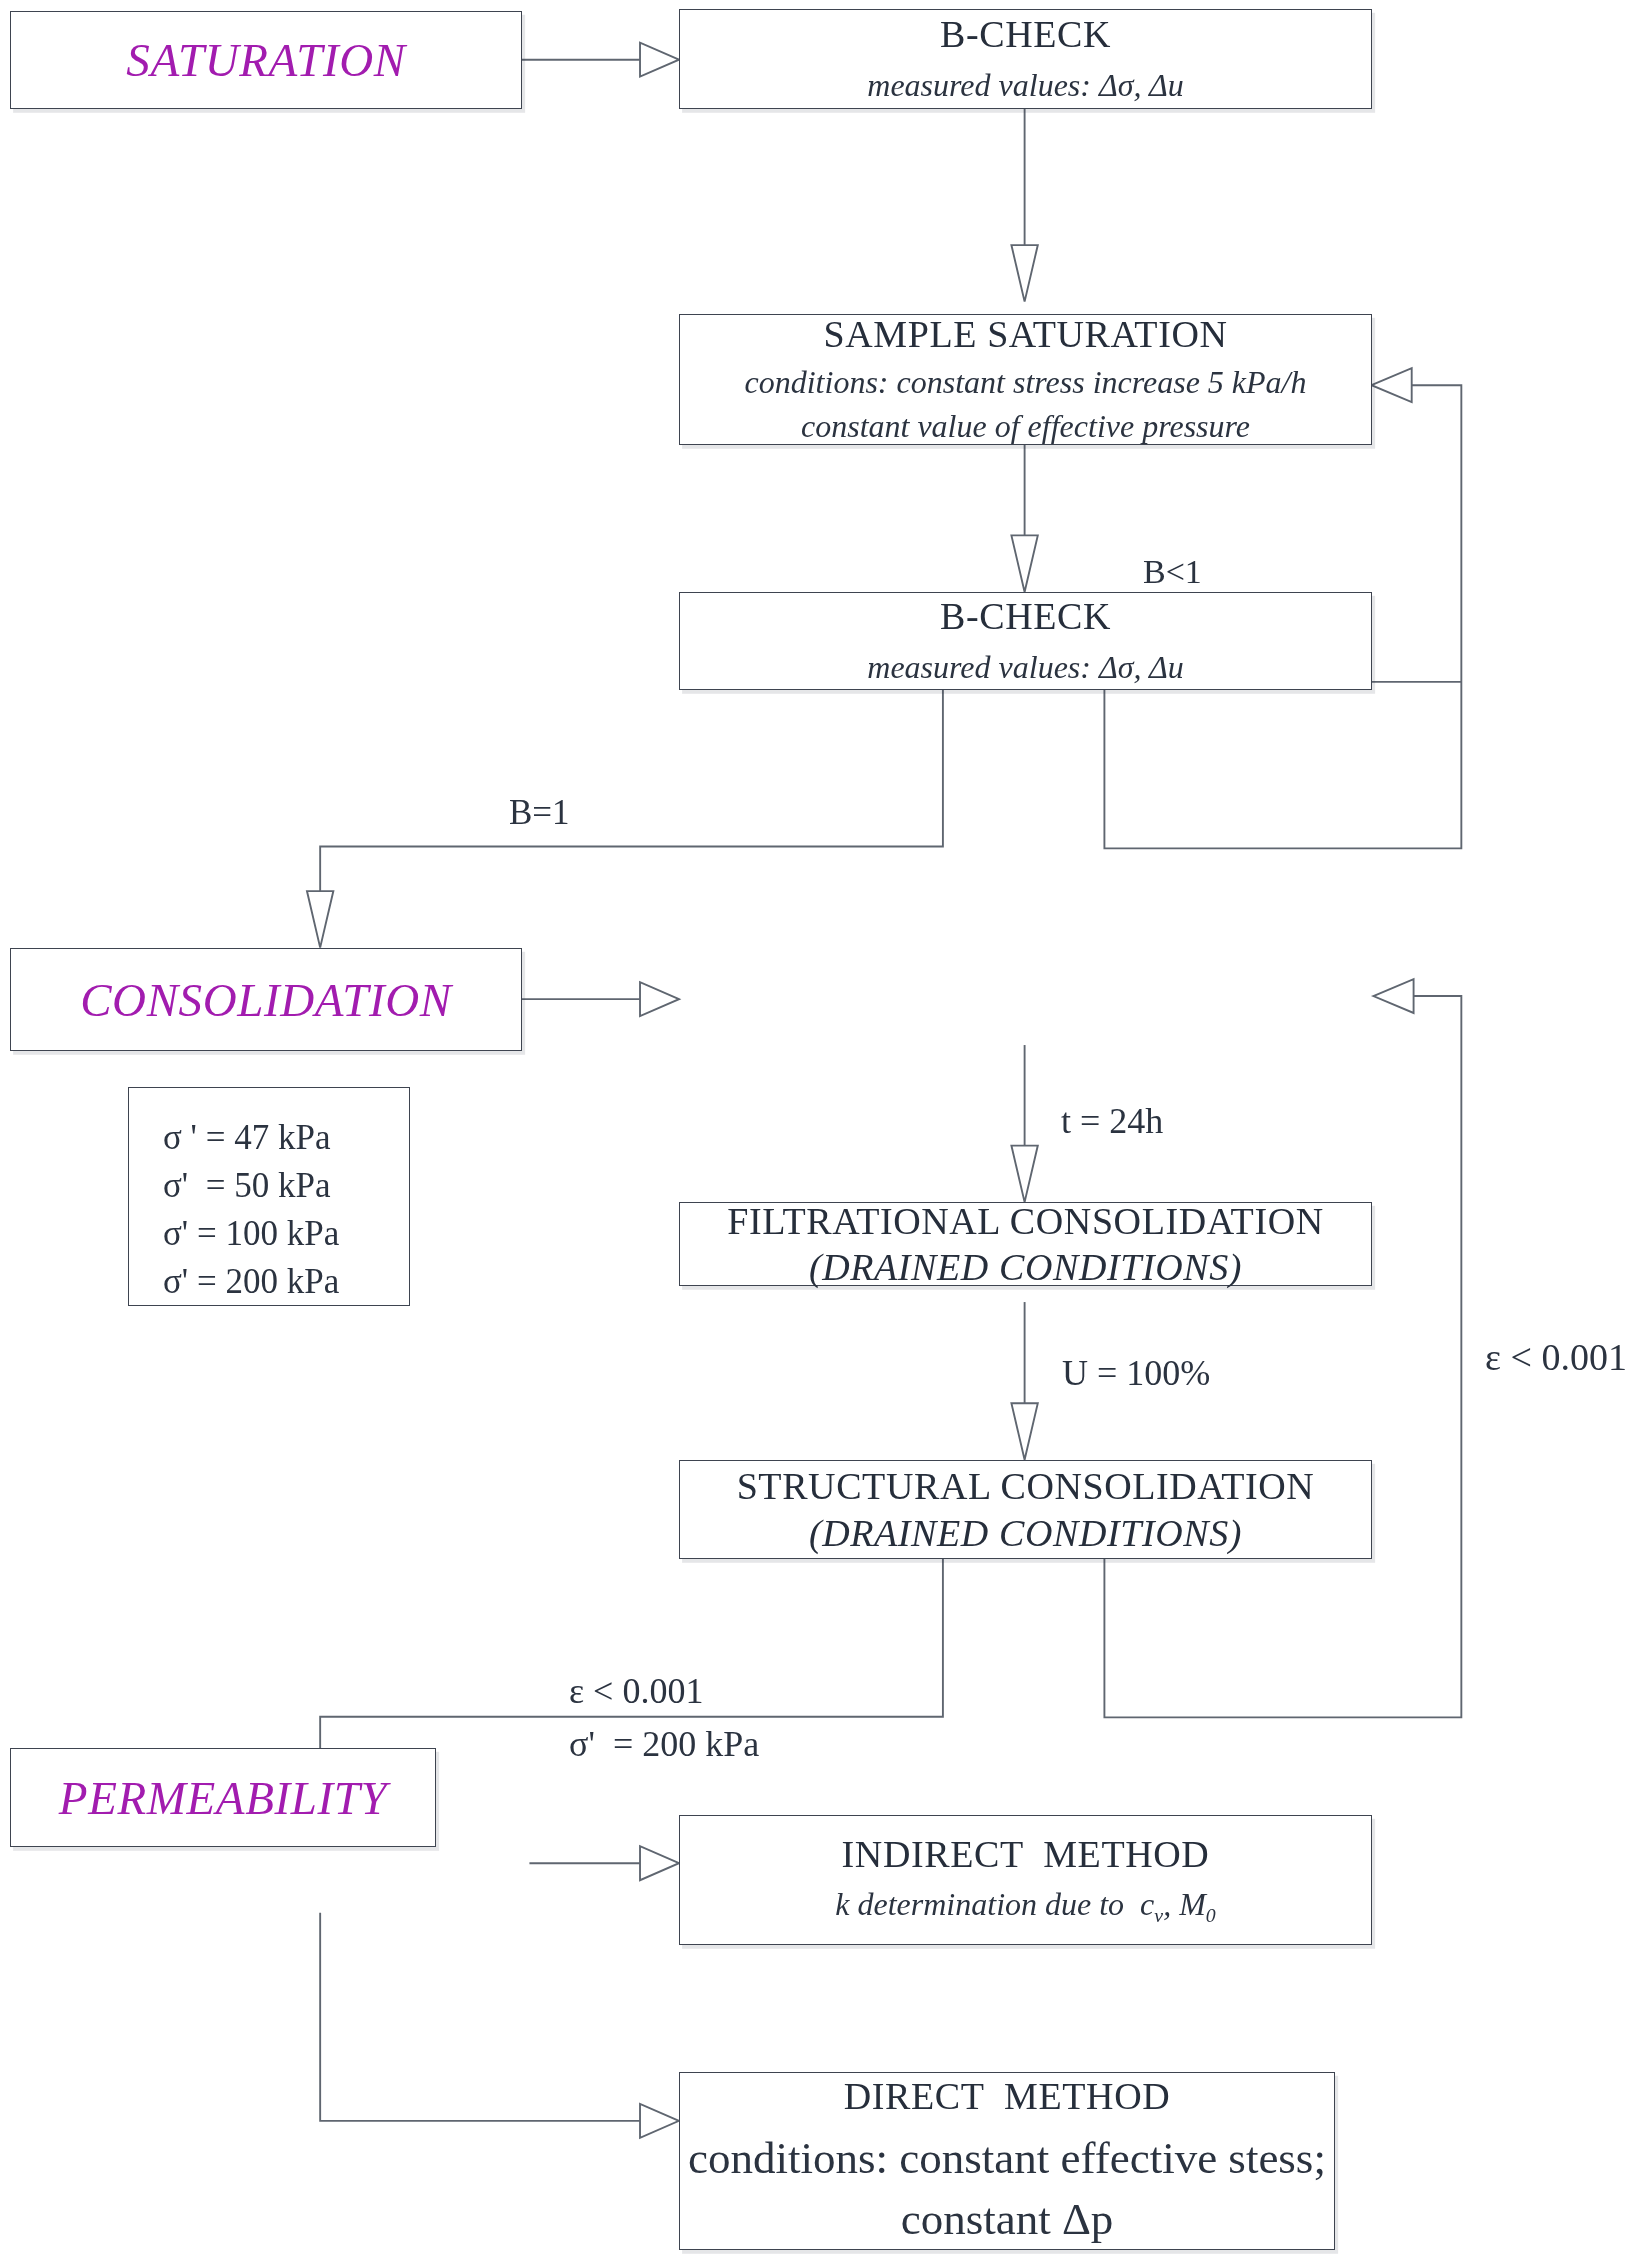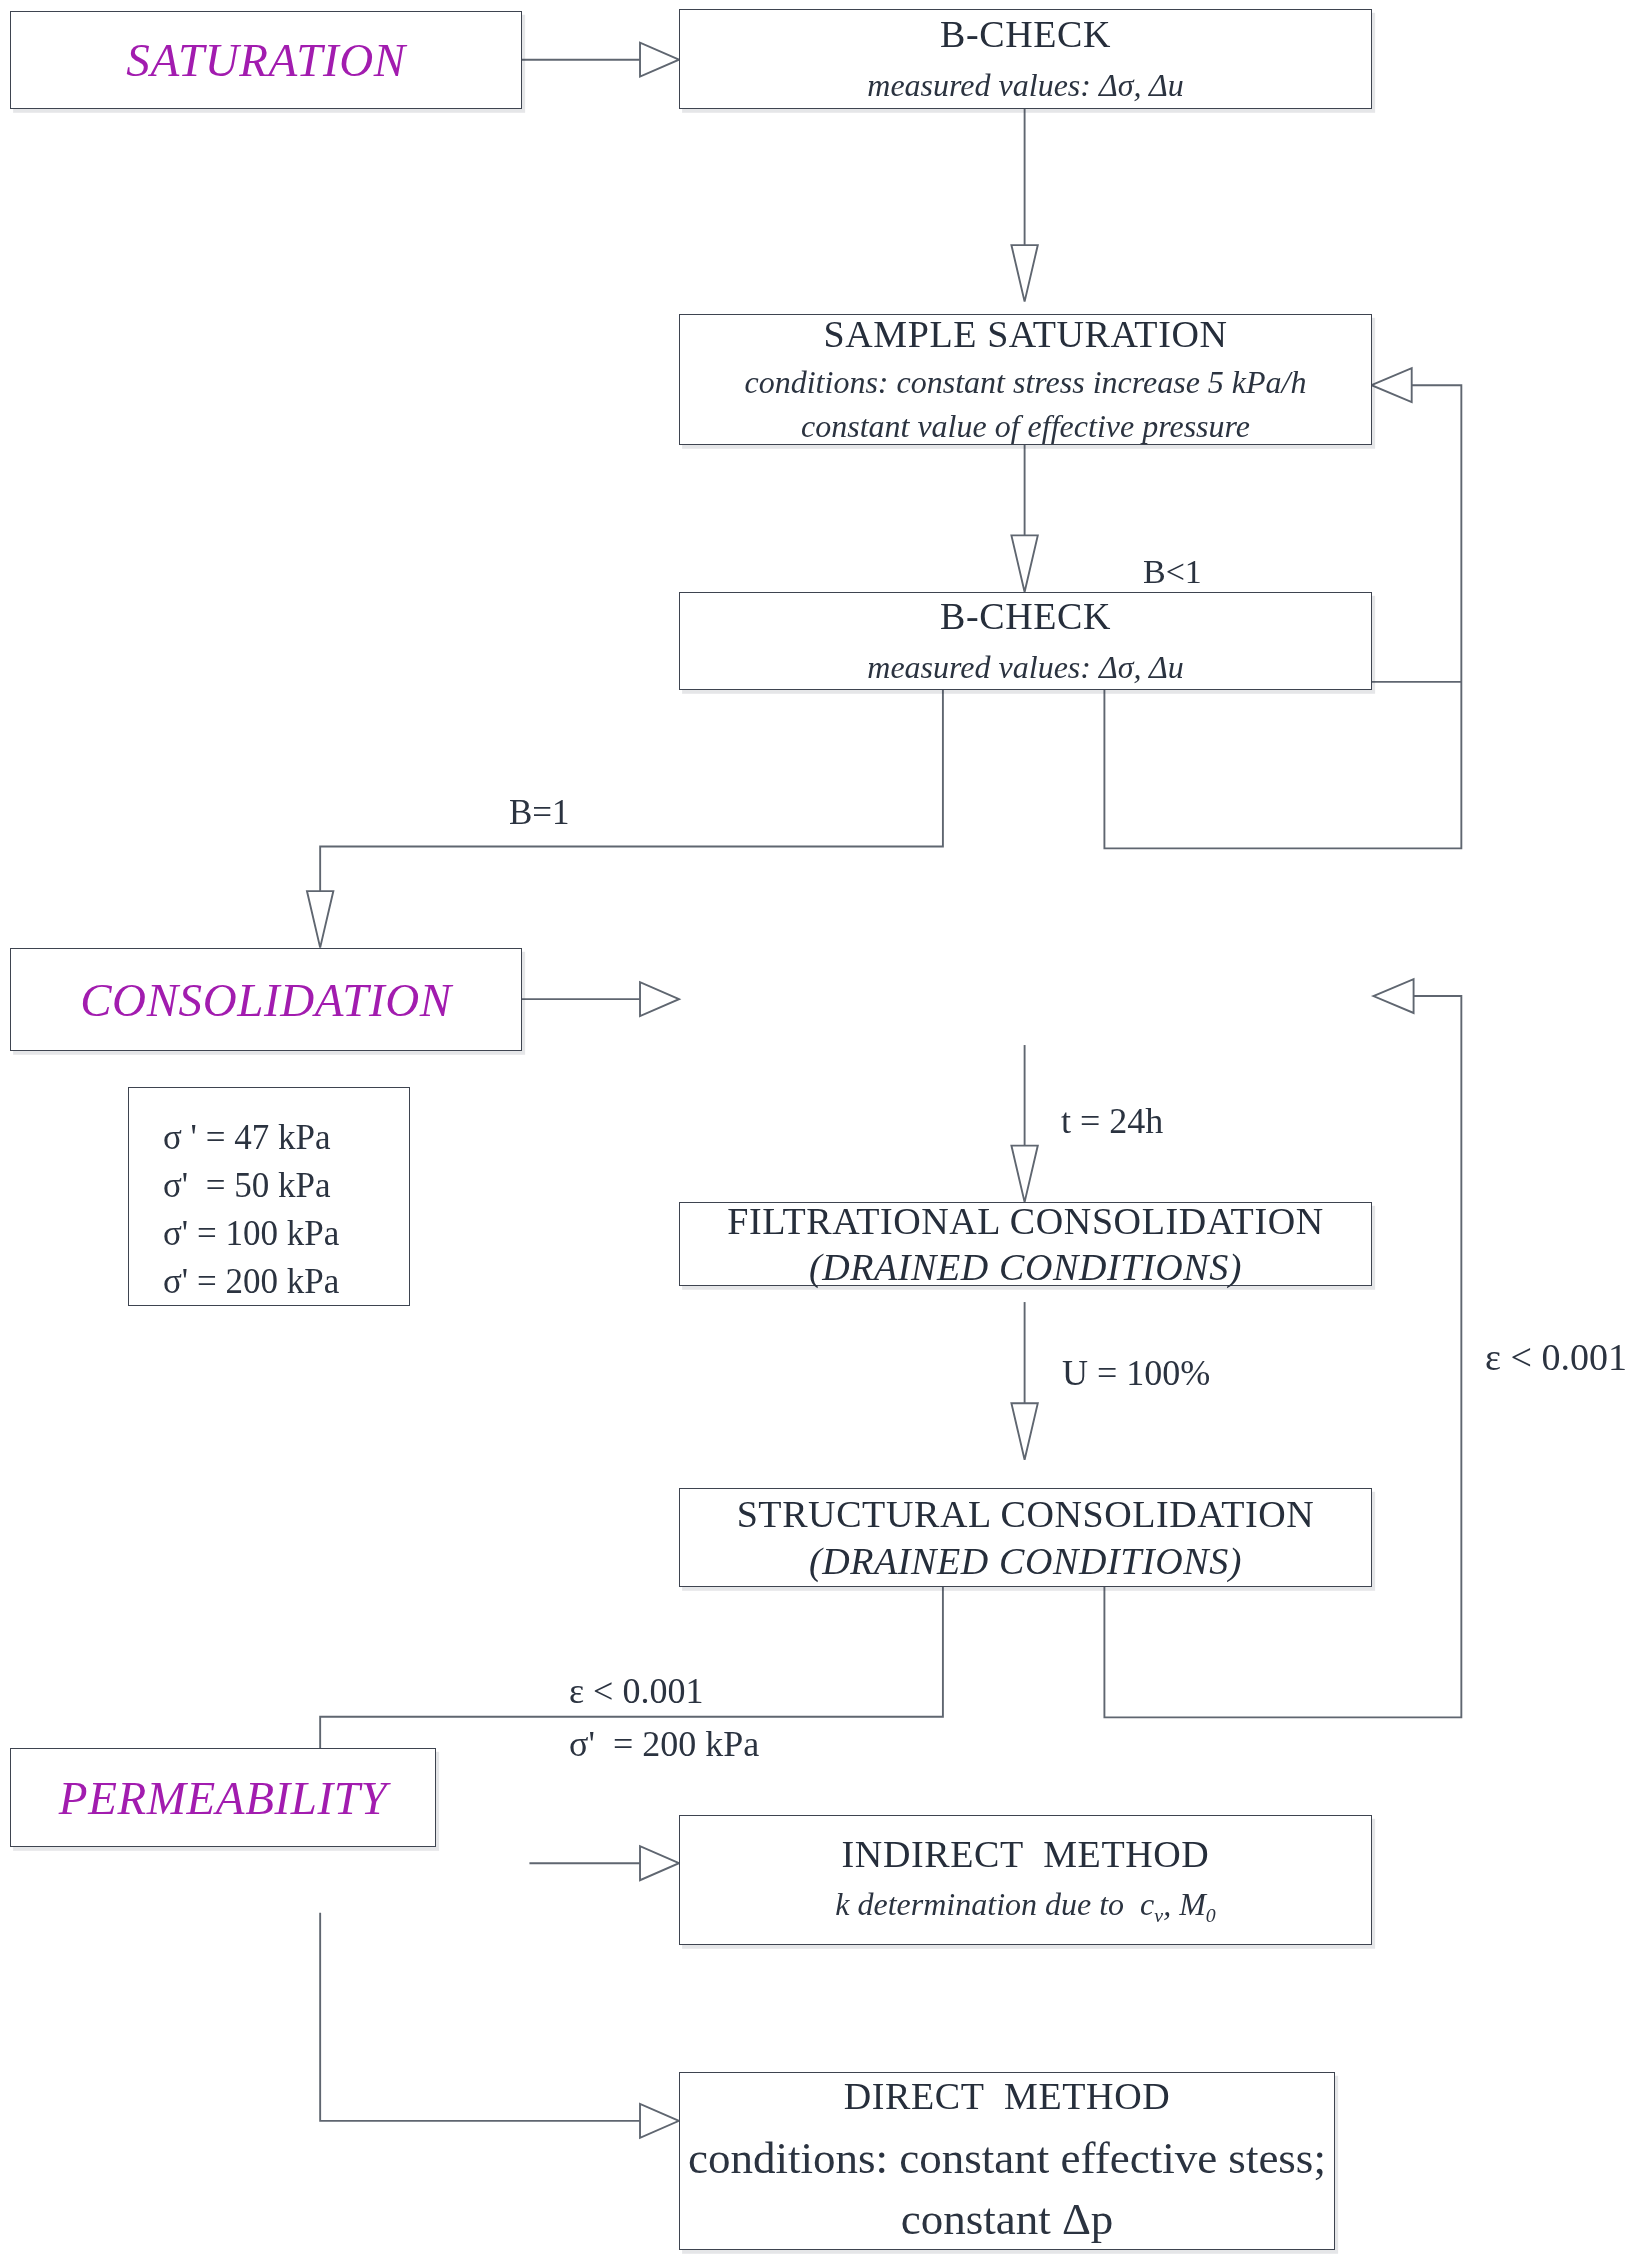--- a/index.html
+++ b/index.html
@@ -169,21 +169,21 @@
     <div class="box-title">B-CHECK</div>
     <div class="box-italic">measured values: Δσ, Δu</div>
   </div>
 
 
   <div class="node" style="left:679px;top:1202px;width:693px;height:84px;font-family:Liberation Serif, serif;">
     <div class="box-title">FILTRATIONAL CONSOLIDATION</div>
     <div class="box-subcaps">(DRAINED CONDITIONS)</div>
   </div>
 
-  <div class="node" style="left:679px;top:1460px;width:693px;height:99px;margin-top:28px;">
+  <div class="node" style="left:679px;top:1460px;width:693px;height:99px;">
     <div class="box-title">STRUCTURAL CONSOLIDATION</div>
     <div class="box-subcaps">(DRAINED CONDITIONS)</div>
   </div>
 
   <div class="node" style="left:679px;top:1815px;width:693px;height:130px;">
     <div class="box-title">INDIRECT  METHOD</div>
     <div class="box-italic"><span>k determination due to  c</span><sub>v</sub><span>, M</span><sub>0</sub></div>
   </div>
 
   <div class="node" style="left:679px;top:2072px;width:656px;height:178px;">

